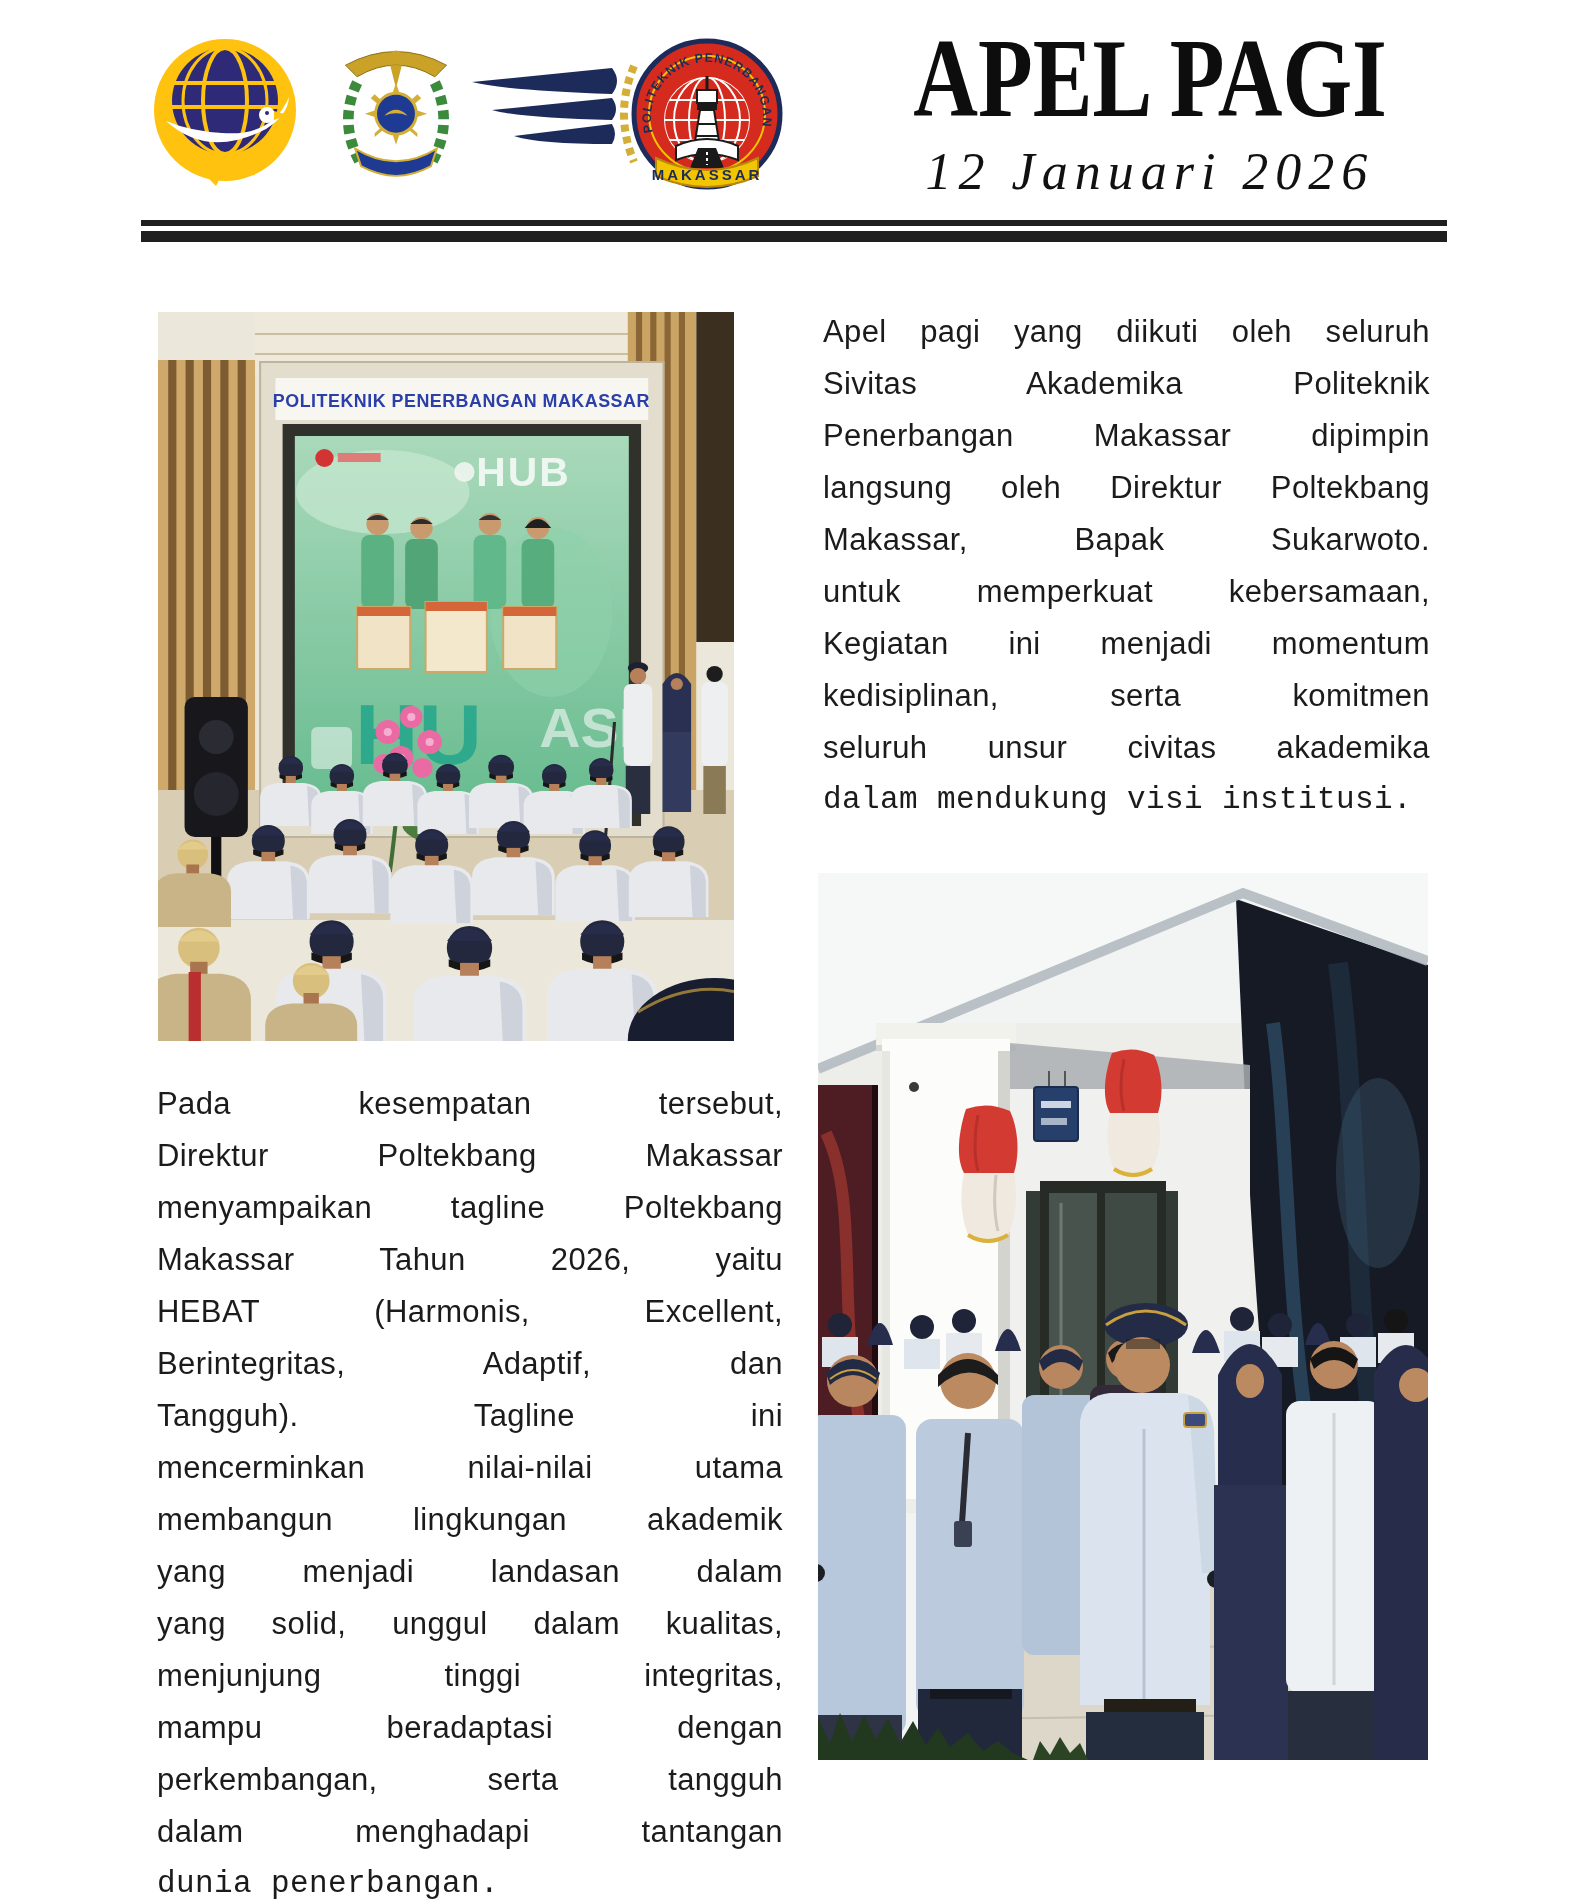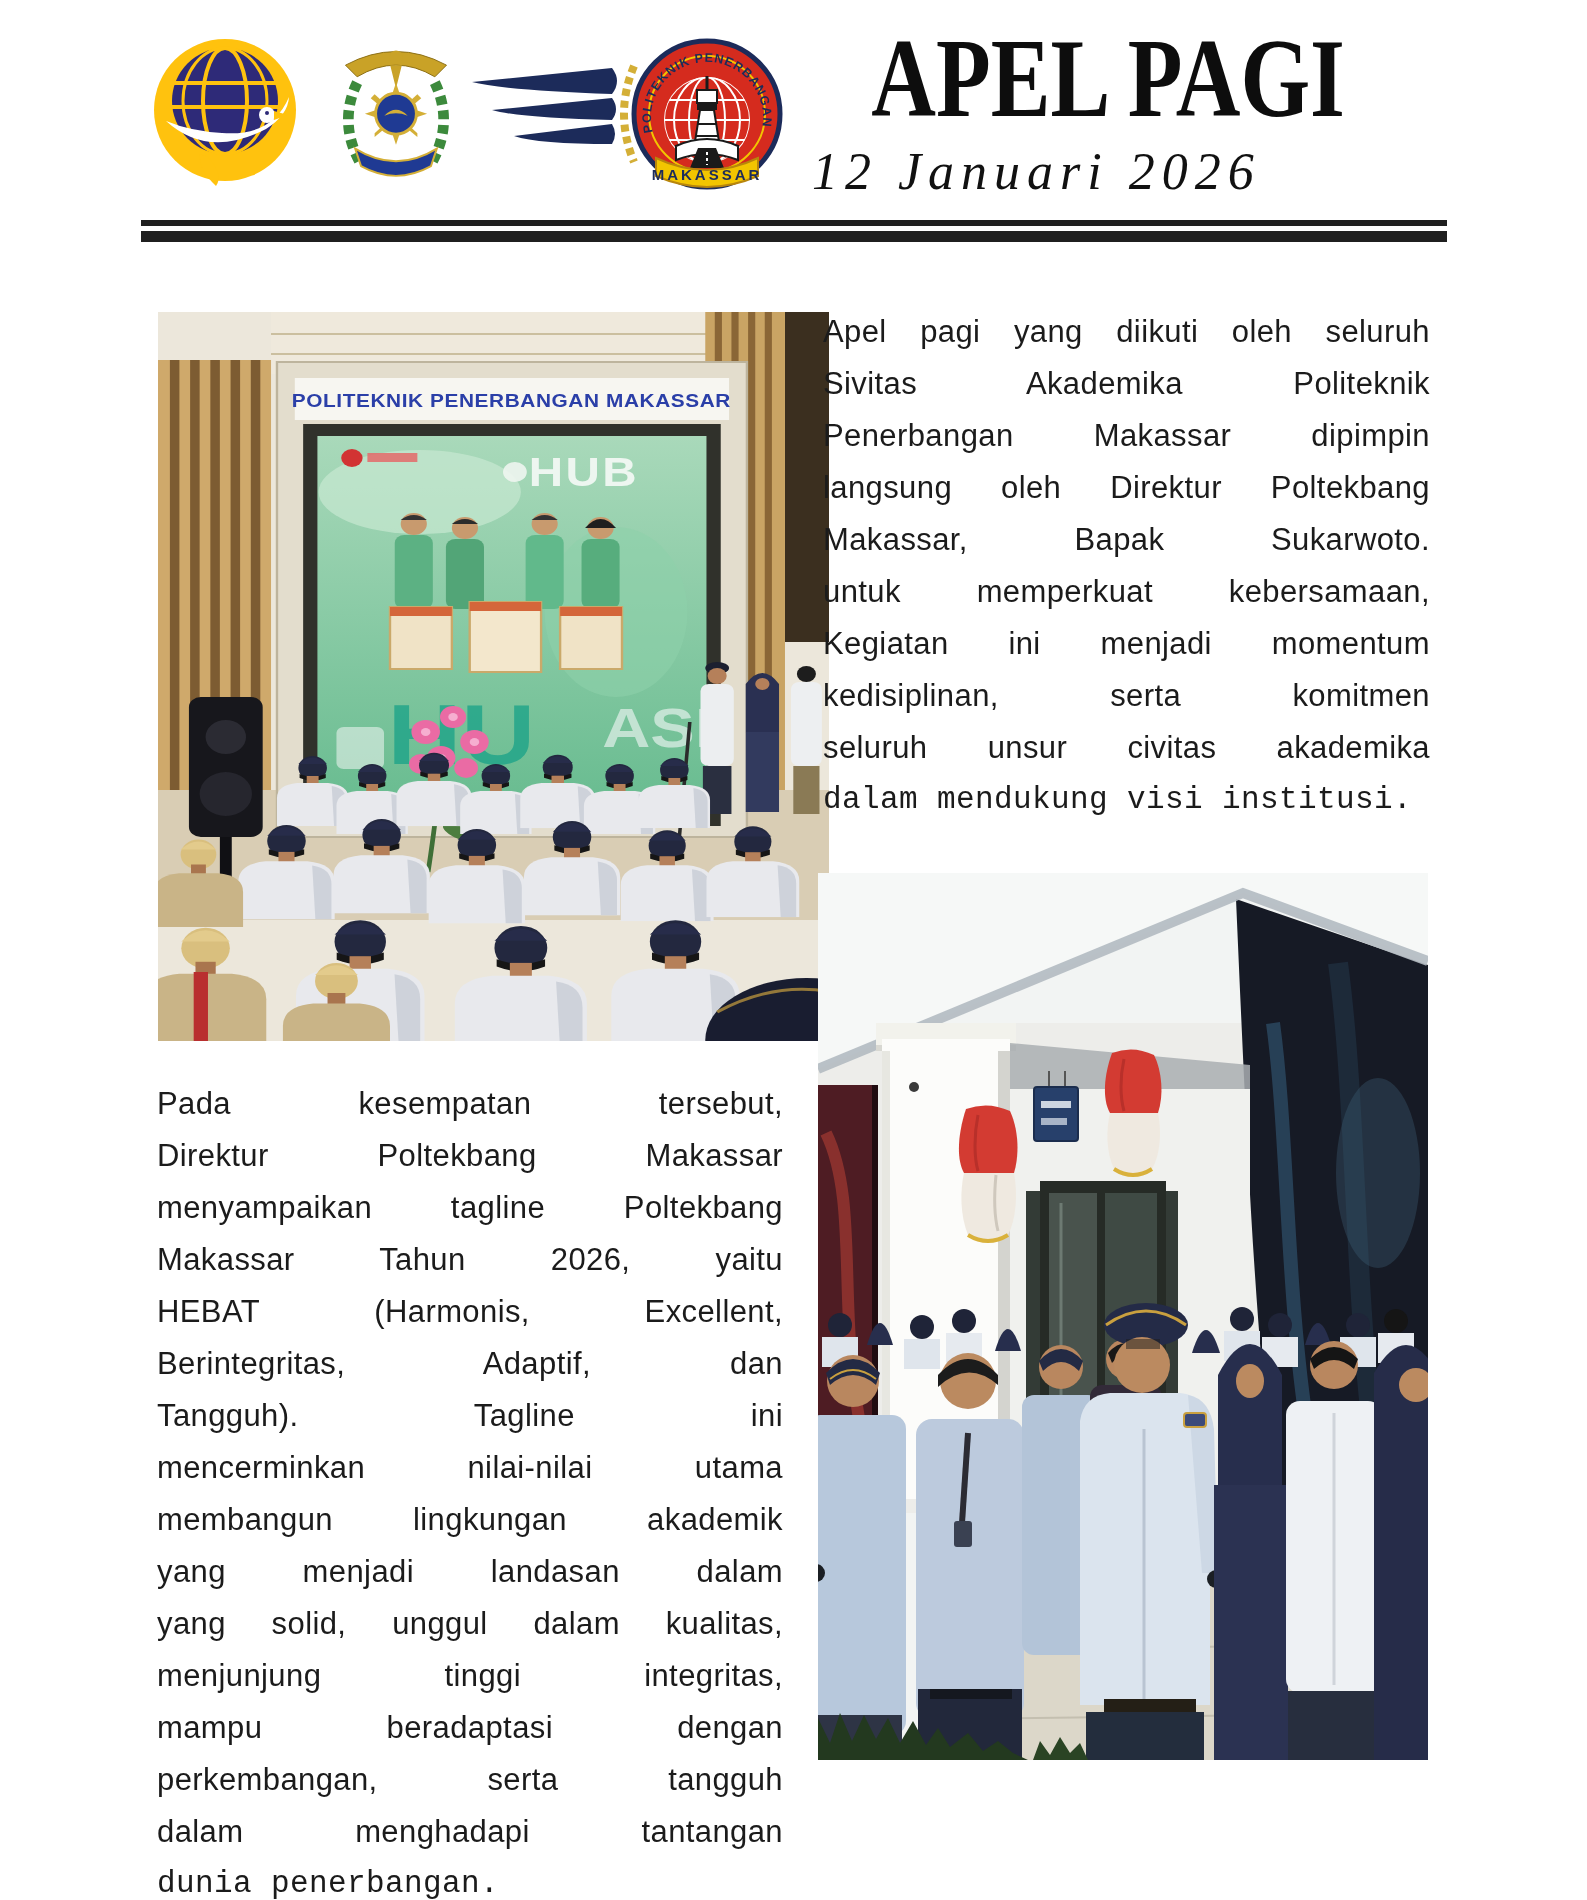--- a/index.html
+++ b/index.html
@@ -1,20 +1,20 @@
 <!DOCTYPE html>
 <html><head>
 <meta charset="utf-8">
 <style>
   html,body{margin:0;padding:0;background:#ffffff;}
   .page{position:relative;width:1587px;height:1900px;background:#ffffff;overflow:hidden;
         font-family:"Liberation Sans",sans-serif;}
   
   .logo{position:absolute;}
-  .title-block{position:absolute;left:812px;top:22px;width:620px;}
+  .title-block{position:absolute;left:840px;top:22px;width:620px;text-align:center;}
   .main-title{font-family:"Liberation Serif",serif;font-weight:bold;font-size:112px;
               color:#0d0d0d;line-height:1.0;white-space:nowrap;}
   .main-title .squeeze{display:inline-block;transform:scaleX(0.80);transform-origin:center;}
   .date-line{font-family:"Liberation Serif",serif;font-style:italic;font-size:52px;
              color:#111;letter-spacing:7px;margin-top:8px;white-space:nowrap;}
   .sep{position:absolute;left:141px;width:1306px;background:#1f1f1f;}
   .sep.thin{top:220px;height:6px;}
   .sep.thick{top:231px;height:11px;}
   
   .photo{position:absolute;overflow:hidden;}
@@ -108,21 +108,21 @@
   </div>
 
   <div class="title-block">
     <div class="main-title"><span class="squeeze">APEL PAGI</span></div>
     <div class="date-line">12 Januari 2026</div>
   </div>
 
   <div class="sep thin"></div>
   <div class="sep thick"></div>
 
-  <div class="photo" style="left:158px;top:312px;width:671px;height:729px;">
+  <div class="photo" style="left:158px;top:312px;width:576px;height:729px;">
     <svg viewBox="0 0 564 729" preserveAspectRatio="none">
       <defs>
         <linearGradient id="grn" x1="0" y1="0" x2="0" y2="1">
           <stop offset="0" stop-color="#a9d9ba"></stop>
             <stop offset="1" stop-color="#67bb8f"></stop>
         </linearGradient>
         <symbol id="cadetW" viewBox="-32 -32 64 76">
           <circle cx="0" cy="-14" r="12" fill="#23283f"></circle>
           <path d="M -12,-18 Q 0,-31 12,-18" fill="#272c4a"></path>
           <path d="M -11,-8 Q 0,-3 11,-8 l 0,4 q -11,5 -22,0 Z" fill="#161616"></path>

